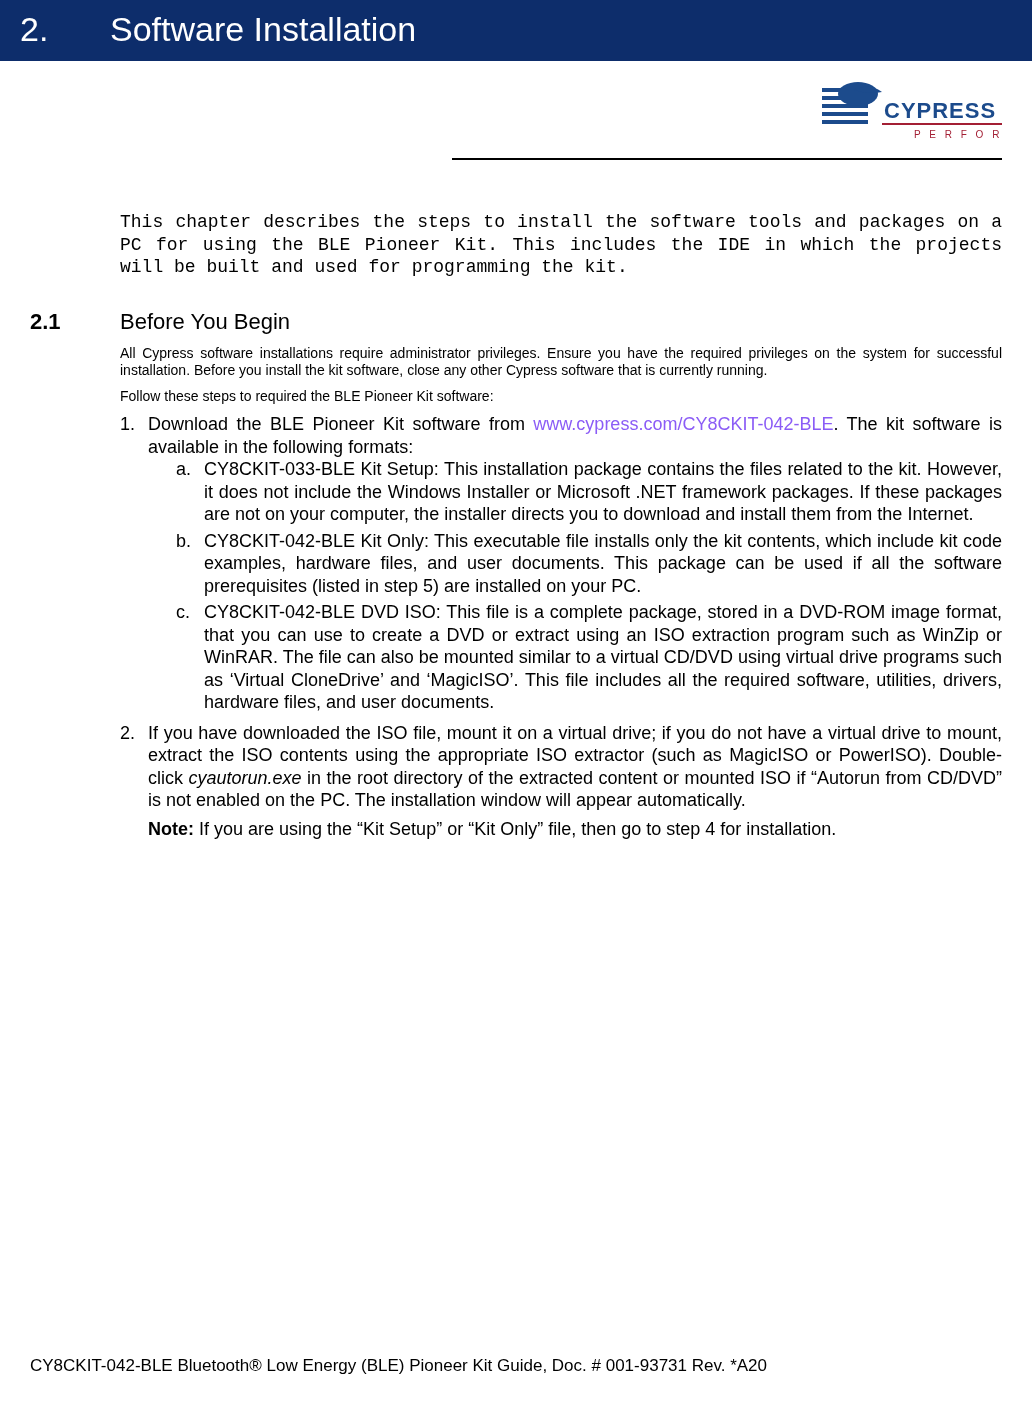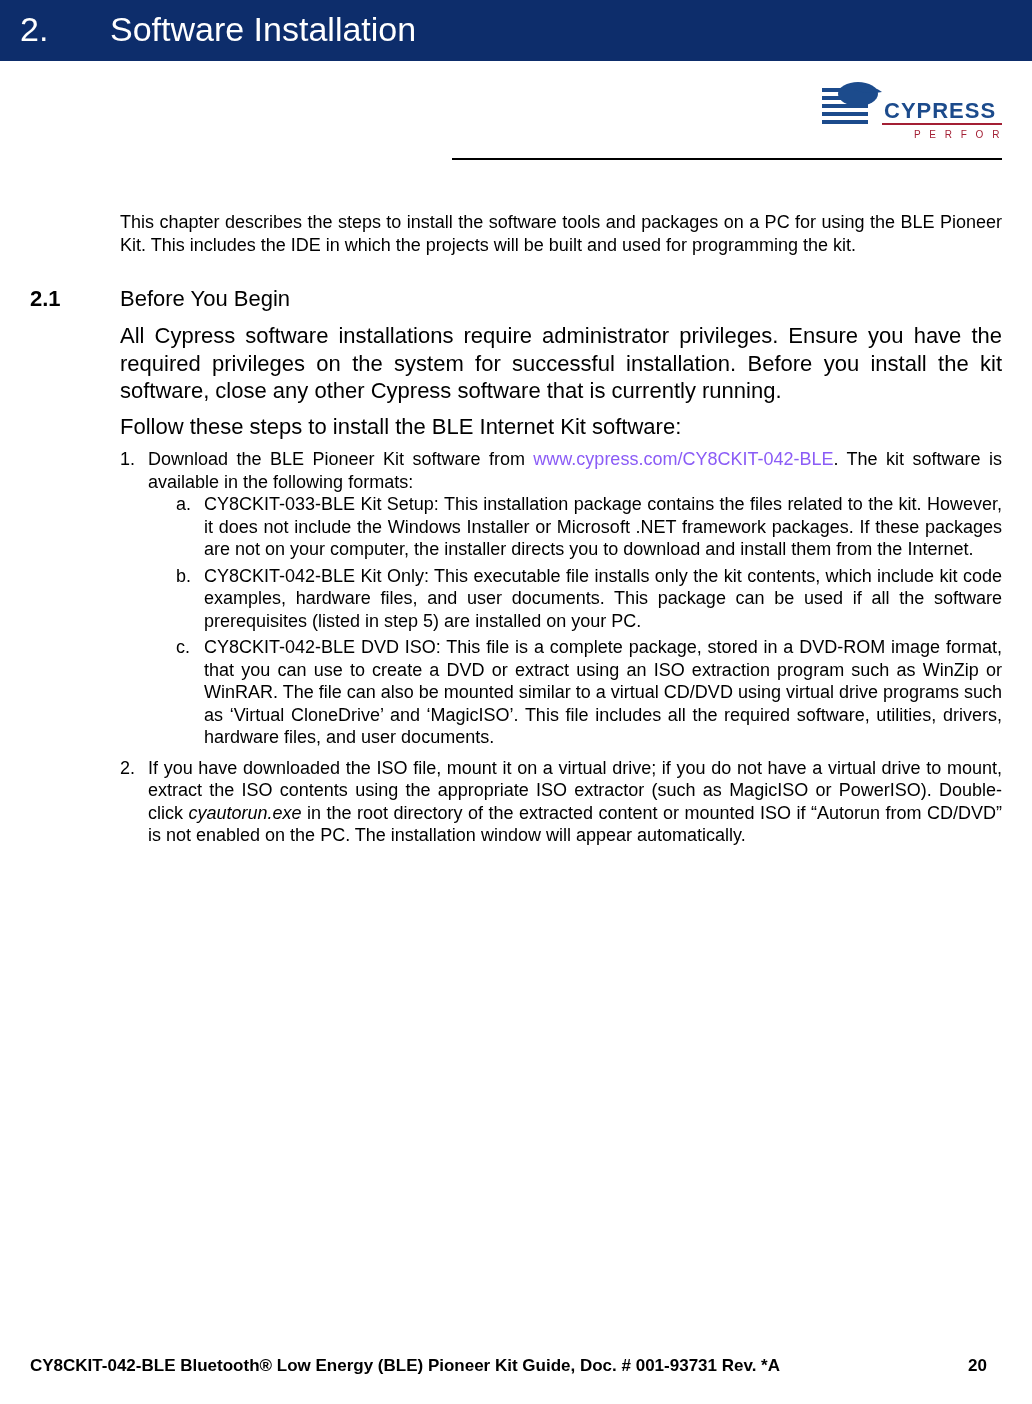--- a/index.html
+++ b/index.html
@@ -38,38 +38,39 @@
     }
     .content {
       padding: 0 30px 0 30px;
       margin-top: 150px;
     }
     .intro {
       margin: 70px 0 30px 90px;
       font-size: 18px;
       line-height: 1.25;
       text-align: justify;
+      font-family: Liberation Mono, monospace;
     }
     .section-row {
       display: flex;
       align-items: baseline;
       margin: 26px 0 10px 0;
     }
     .section-num {
       width: 90px;
       font-size: 22px;
       font-weight: bold;
     }
     .section-title {
       font-size: 22px;
       font-weight: normal;
     }
     .section-body {
       margin-left: 90px;
-      font-size: 22px;
+      font-size: 14px;
       line-height: 1.25;
       text-align: justify;
       margin-bottom: 8px;
     }
     .ol-1 { margin-left: 90px; font-size: 18px; line-height: 1.25; }
     .li-1 { display: flex; margin-bottom: 4px; text-align: justify; }
     .li-1-num { width: 28px; flex-shrink: 0; }
     .li-1-txt { flex: 1; }
     .ol-2 { margin-left: 28px; }
     .li-2 { display: flex; margin-bottom: 4px; text-align: justify; }
@@ -77,23 +78,21 @@
     .li-2-txt { flex: 1; }
     .link { color: #8b5cf6; }
     .italic { font-style: italic; }
     .bold { font-weight: bold; }
     .footer {
       position: absolute;
       bottom: 28px;
       left: 30px;
       right: 45px;
       display: flex;
-      justify-content: space-between;
       font-size: 17px;
-      font-weight: bold;
     }
     .note-block { margin-left: 28px; margin-top: 6px; text-align: justify;}
   </style>
 </head>
 <body>
 
 <div class="chapter-header">
   <span class="chapter-number">2.</span>
   <span>Software Installation</span>
 </div>
@@ -119,21 +118,21 @@
 <div class="content">
 
   <p class="intro">This chapter describes the steps to install the software tools and packages on a PC for using the BLE Pioneer Kit. This includes the IDE in which the projects will be built and used for programming the kit.</p>
 
   <div class="section-row">
     <span class="section-num">2.1</span>
     <span class="section-title">Before You Begin</span>
   </div>
   <p class="section-body">All Cypress software installations require administrator privileges. Ensure you have the required privileges on the system for successful installation. Before you install the kit software, close any other Cypress software that is currently running.</p>
 
-  <p class="section-body">Follow these steps to install the BLE Internet Kit software:</p>
+  <p class="section-body">Follow these steps to required the BLE Pioneer Kit software:</p>
 
   <div class="ol-1">
     <div class="li-1">
       <span class="li-1-num">1.</span>
       <span class="li-1-txt">
         <span>Download the BLE Pioneer Kit software from </span><a class="link">www.cypress.com/CY8CKIT-042-BLE</a><span>. The kit software is available in the following formats:</span>
         <div class="ol-2">
           <div class="li-2">
             <span class="li-2-num">a.</span>
             <span class="li-2-txt">CY8CKIT-033-BLE Kit Setup: This installation package contains the files related to the kit. However, it does not include the Windows Installer or Microsoft .NET framework packages. If these packages are not on your computer, the installer directs you to download and install them from the Internet.</span>
@@ -146,20 +145,23 @@
             <span class="li-2-num">c.</span>
             <span class="li-2-txt">CY8CKIT-042-BLE DVD ISO: This file is a complete package, stored in a DVD-ROM image format, that you can use to create a DVD or extract using an ISO extraction program such as WinZip or WinRAR. The file can also be mounted similar to a virtual CD/DVD using virtual drive programs such as ‘Virtual CloneDrive’ and ‘MagicISO’. This file includes all the required software, utilities, drivers, hardware files, and user documents.</span>
           </div>
         </div>
       </span>
     </div>
     <div class="li-1">
       <span class="li-1-num">2.</span>
       <span class="li-1-txt">
         <span>If you have downloaded the ISO file, mount it on a virtual drive; if you do not have a virtual drive to mount, extract the ISO contents using the appropriate ISO extractor (such as MagicISO or PowerISO). Double-click </span><span class="italic">cyautorun.exe</span><span> in the root directory of the extracted content or mounted ISO if “Autorun from CD/DVD” is not enabled on the PC. The installation window will appear automatically.</span>
+        <div class="note-block" style="margin-left:0;">
+          <span class="bold">Note:</span><span> If you are using the “Kit Setup” or “Kit Only” file, then go to step 4 for installation.</span>
+        </div>
       </span>
     </div>
   </div>
 
 </div>
 
 <div class="footer">
   <span>CY8CKIT-042-BLE Bluetooth® Low Energy (BLE) Pioneer Kit Guide, Doc. # 001-93731 Rev. *A</span>
   <span>20</span>
 </div>

